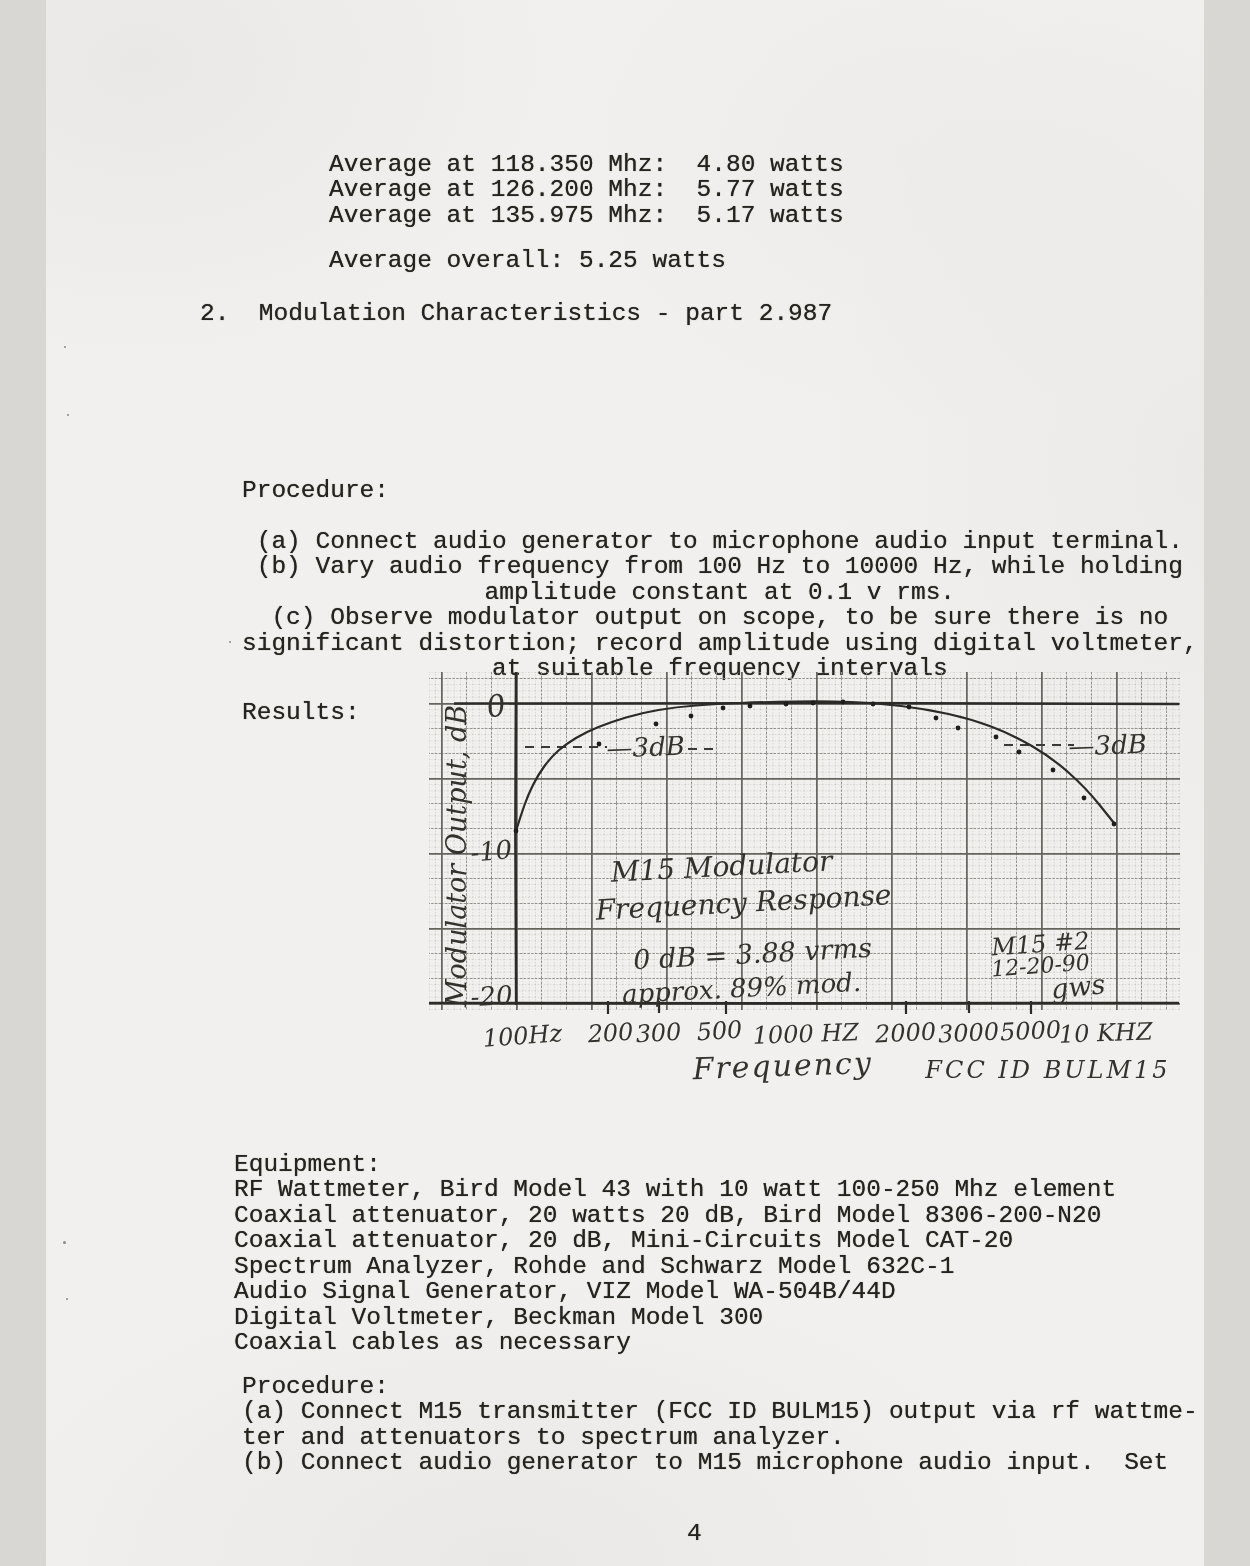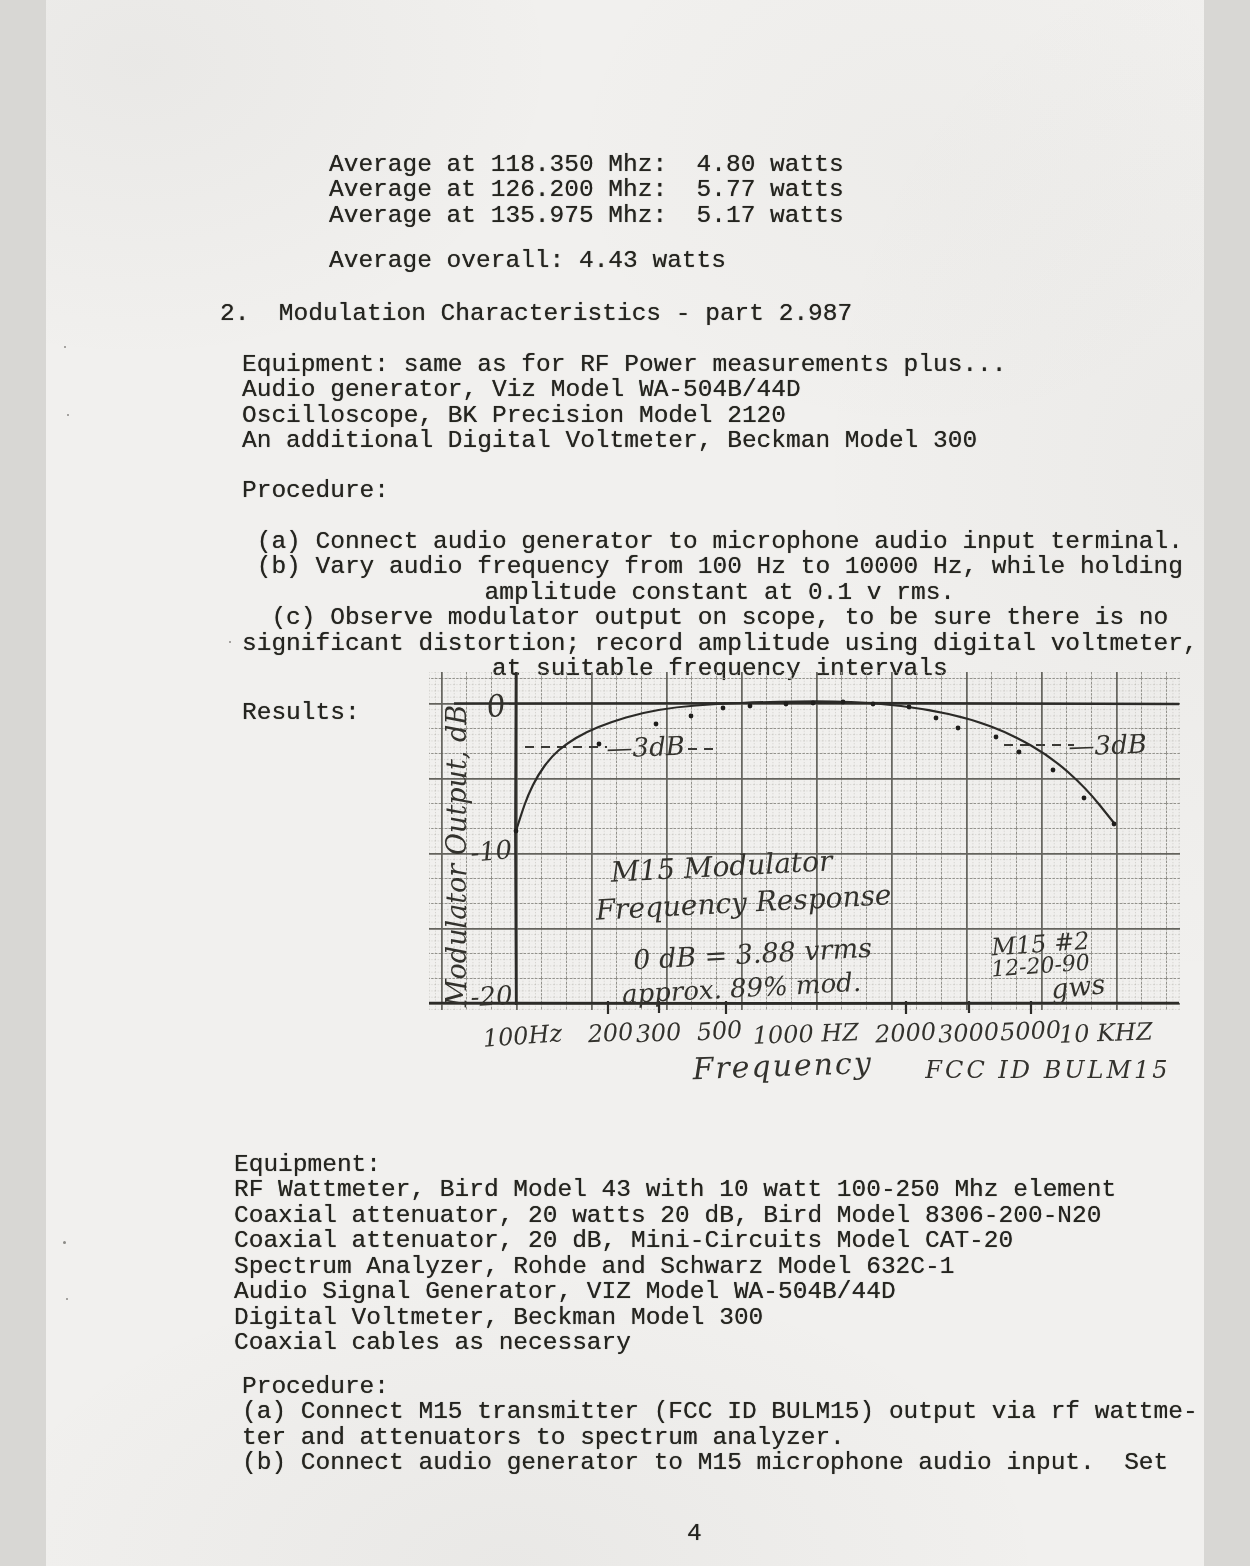--- a/index.html
+++ b/index.html
@@ -37,27 +37,23 @@
   }
 </style>
 </head>
 <body>
 
 <div class="page">
 
   <pre class="type" style="left:283px;top:127px;">Average at 118.350 Mhz:  4.80 watts
 Average at 126.200 Mhz:  5.77 watts
 Average at 135.975 Mhz:  5.17 watts</pre>
-  <pre class="type" style="left:283px;top:223px;">Average overall: 4.43 watts</pre>
+  <pre class="type" style="left:283px;top:223px;">Average overall: 5.25 watts</pre>
 
-  <pre class="type" style="left:174px;top:276px;">2.  Modulation Characteristics - part 2.987</pre>
-  <pre class="type" style="left:196px;top:327px;">Equipment: same as for RF Power measurements plus...
-Audio generator, Viz Model WA-504B/44D
-Oscilloscope, BK Precision Model 2120
-An additional Digital Voltmeter, Beckman Model 300</pre>
+  <pre class="type" style="left:154px;top:276px;">2.  Modulation Characteristics - part 2.987</pre>
   <pre class="type" style="left:196px;top:453px;">Procedure:</pre>
   <pre class="type" style="left:196px;top:504px;text-align:center;">(a) Connect audio generator to microphone audio input terminal.
 (b) Vary audio frequency from 100 Hz to 10000 Hz, while holding
 amplitude constant at 0.1 v rms.
 (c) Observe modulator output on scope, to be sure there is no
 significant distortion; record amplitude using digital voltmeter,
 at suitable frequency intervals</pre>
   <pre class="type" style="left:196px;top:675px;">Results:</pre>
 
   <div class="graph-wrap">

